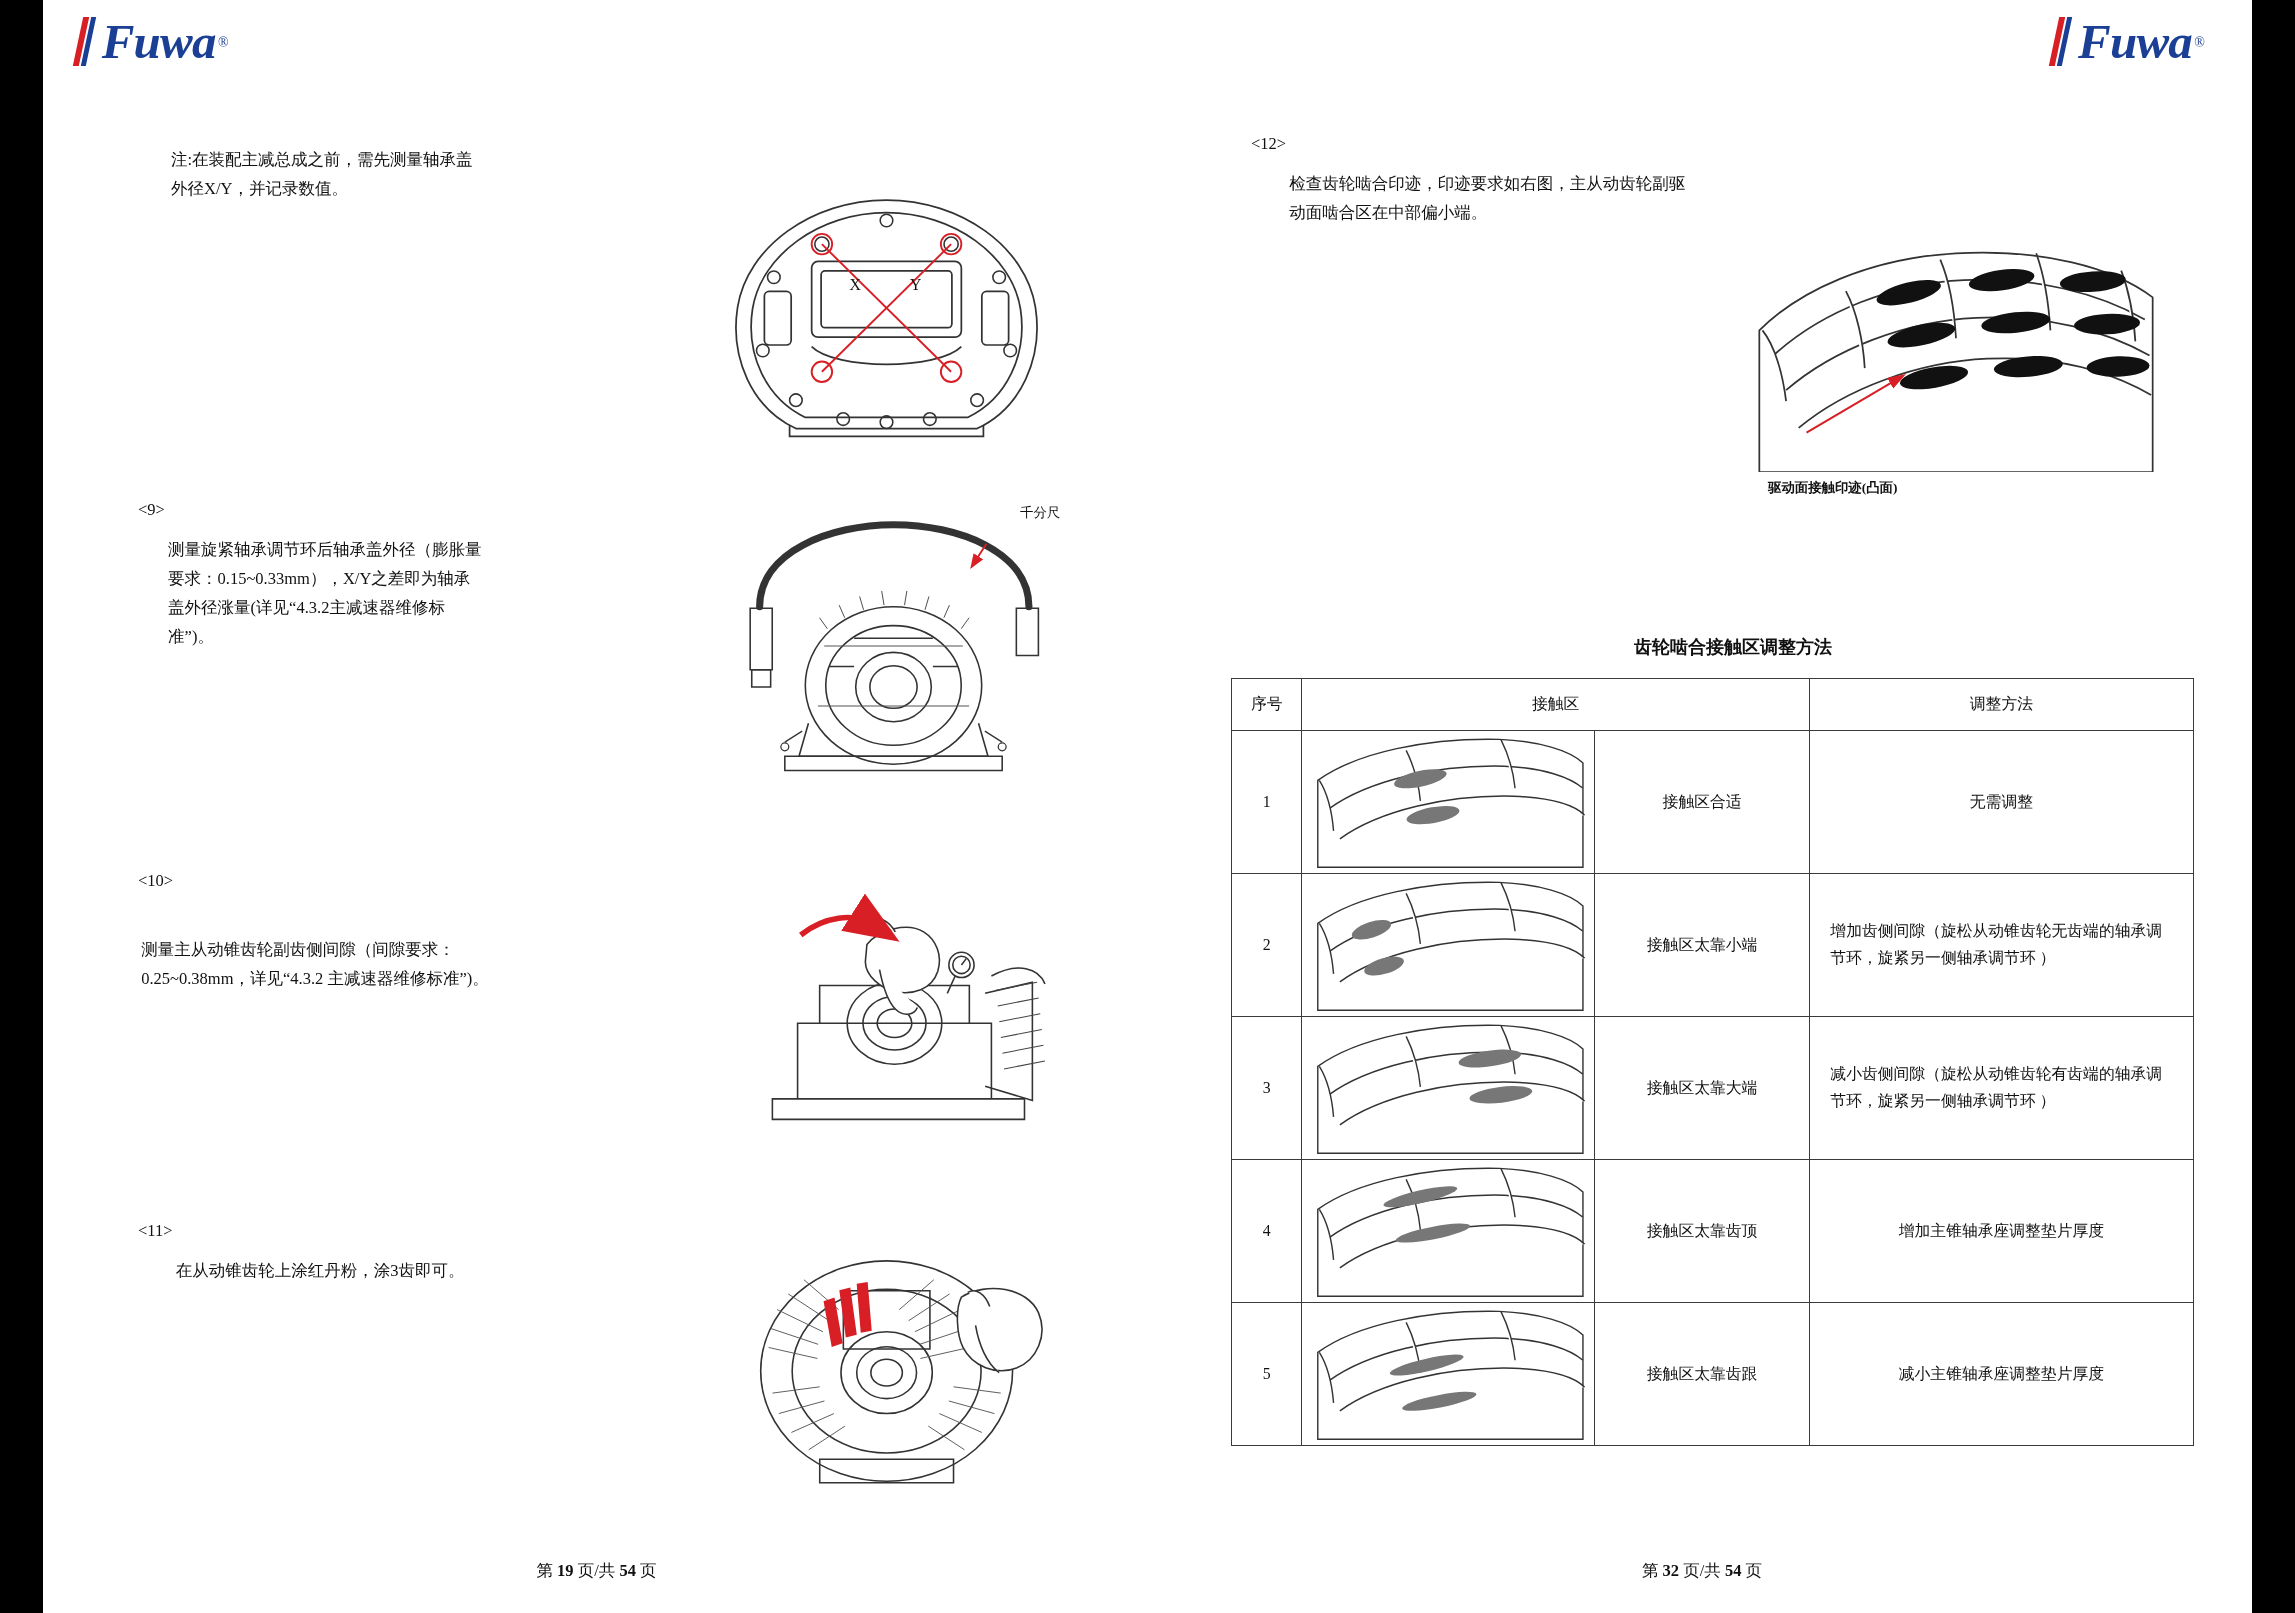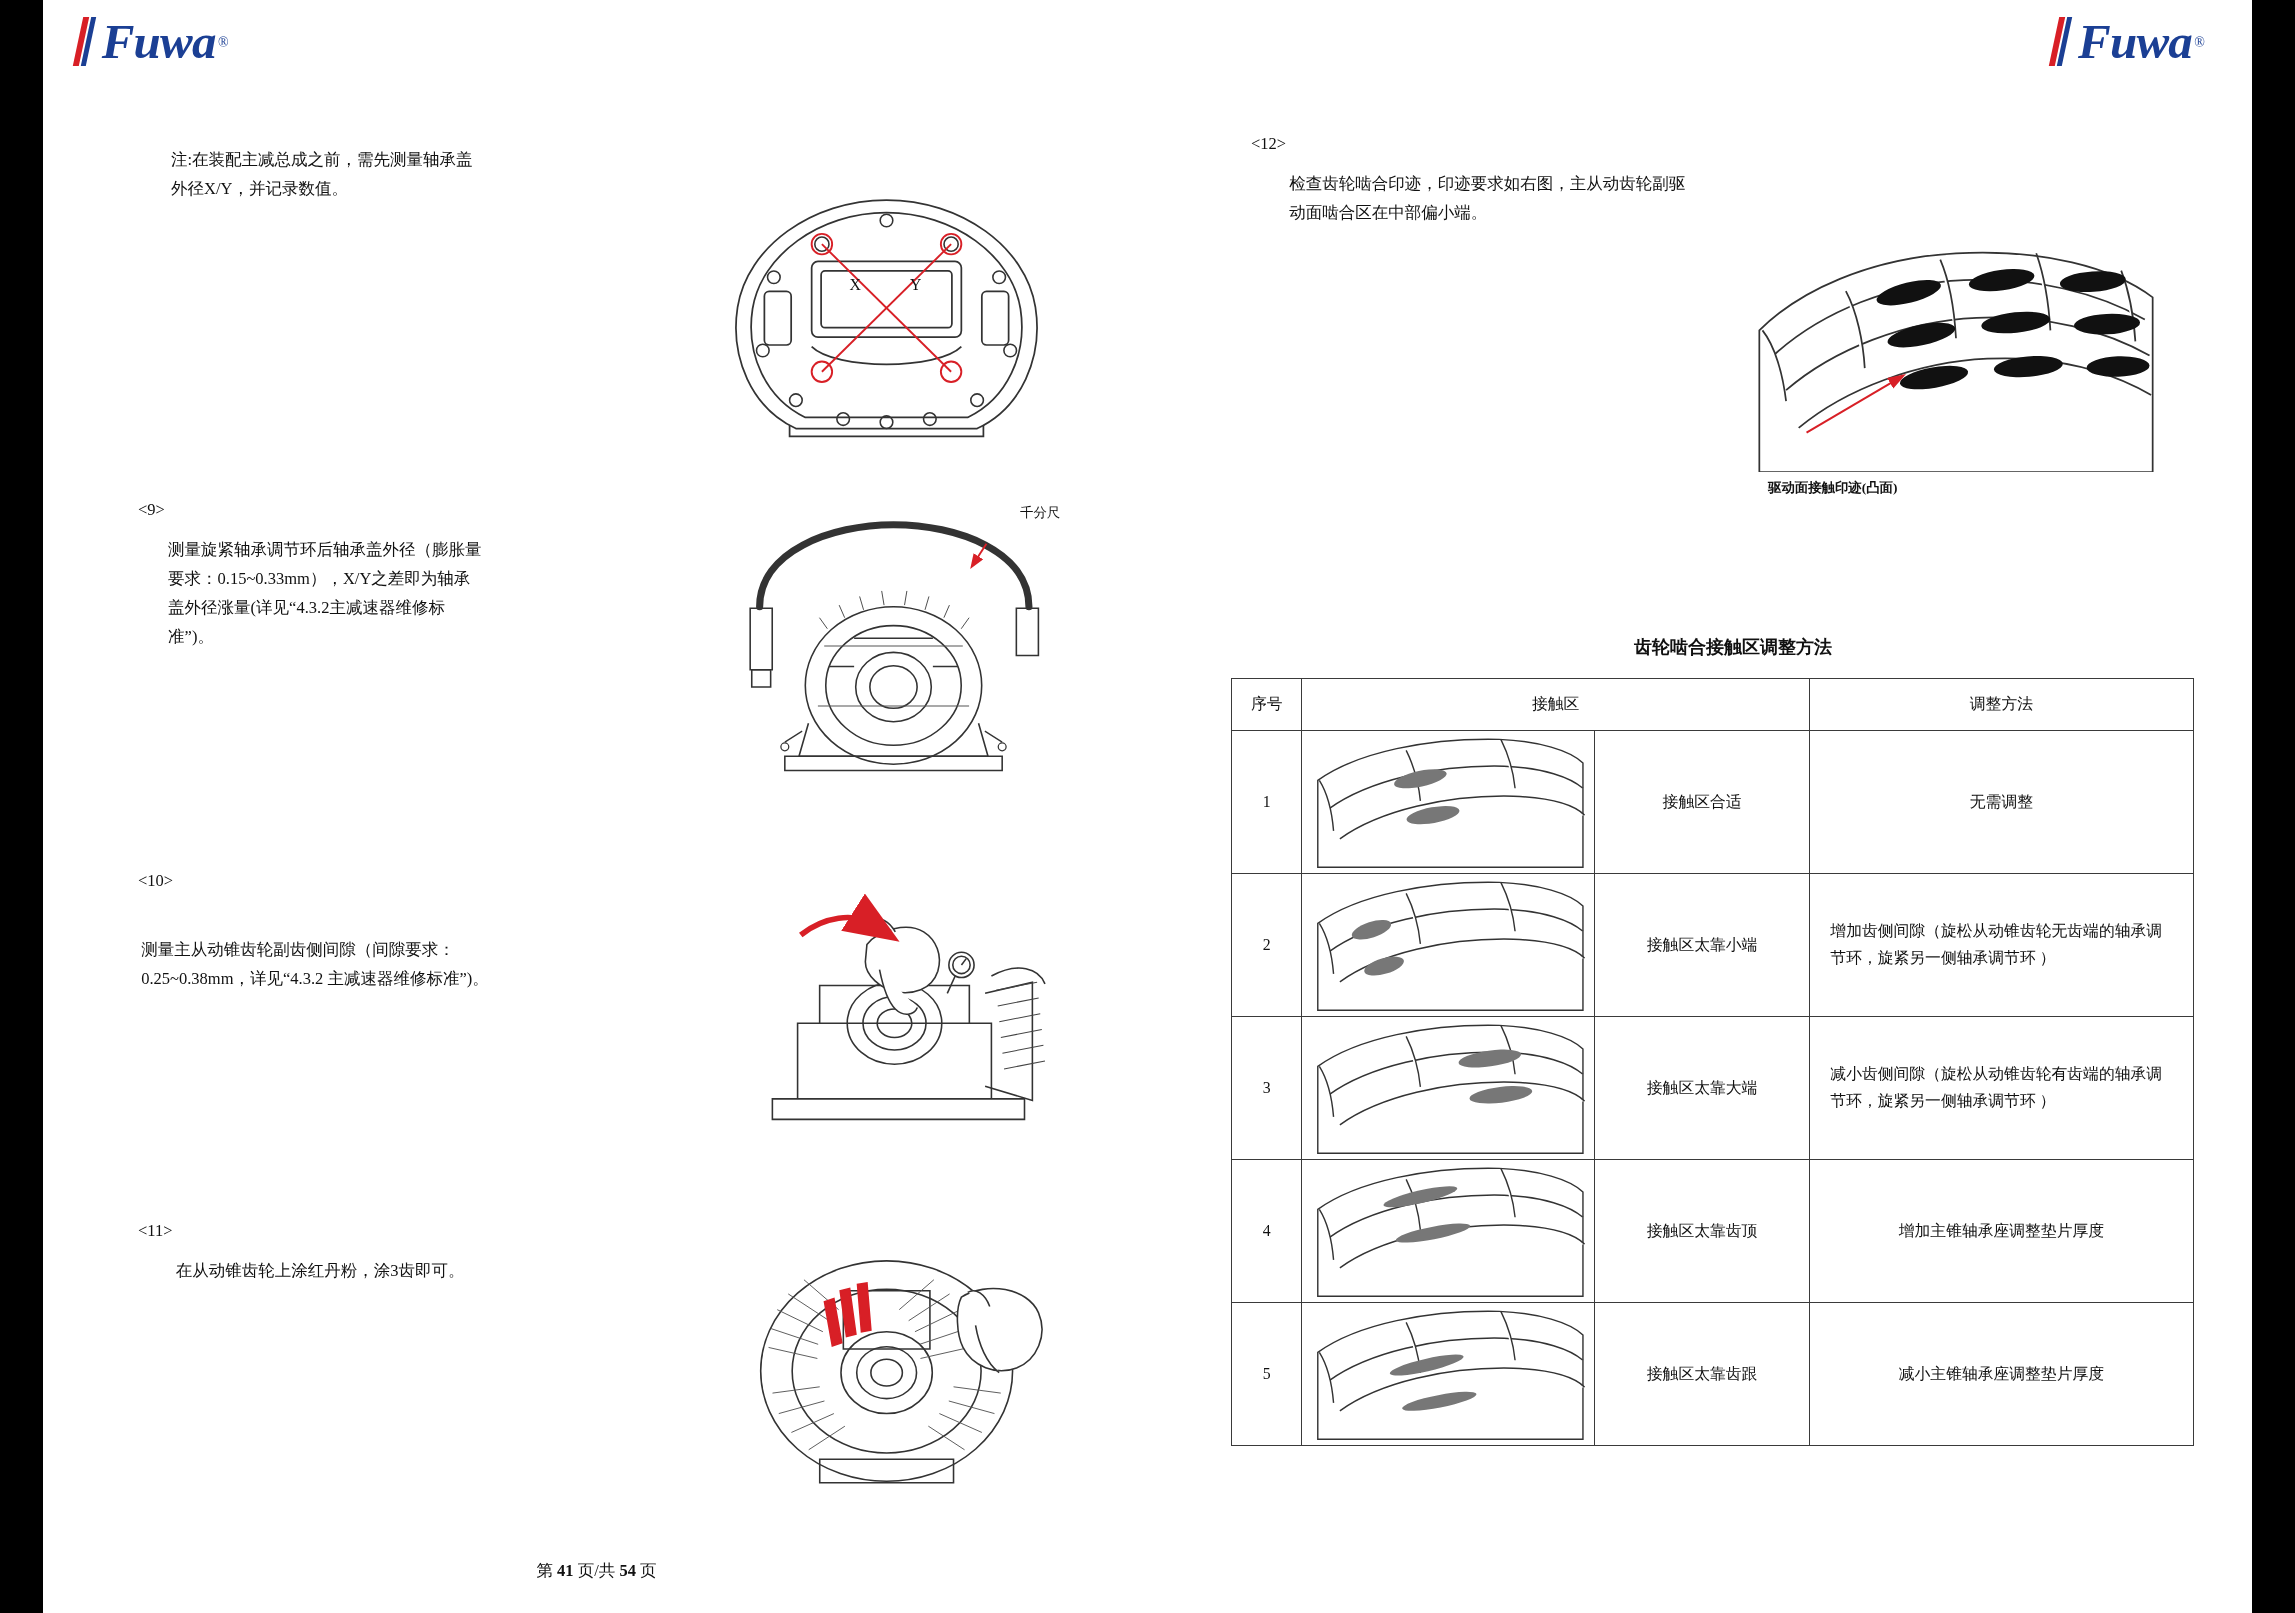--- a/index.html
+++ b/index.html
@@ -220,21 +220,21 @@
       <g fill="#fff" stroke="#333" stroke-width="2">
         <path d="M300 56 C332 36 384 44 398 76 C410 104 396 136 370 146 C344 156 314 144 302 120 C294 104 292 72 300 56 Z"></path>
         <path d="M318 92 C322 116 332 140 348 152"></path>
         <path d="M336 68 C330 52 318 44 308 50"></path>
       </g>
     </svg>
   </div>
 
   <div class="footer">
     <span>第</span>
-    <b>41</b>
+    <b>19</b>
     <span>页/共</span>
     <b>54</b>
     <span>页</span>
   </div>
 </div>
 
 <div class="page right-page">
 
   <div class="logo" style="right:47px;top:17.3px;">
     <span class="bars">
@@ -400,14 +400,21 @@
               <ellipse cx="174" cy="122" rx="48" ry="8" transform="rotate(-11 174 122)"></ellipse>
             </g>
           </svg>
         </td>
         <td class="zone">接触区太靠齿跟</td>
         <td class="method" style="text-align:center;">减小主锥轴承座调整垫片厚度</td>
       </tr>
     </tbody>
   </table>
 
+  <div class="footer">
+    <span>第</span>
+    <b>32</b>
+    <span>页/共</span>
+    <b>54</b>
+    <span>页</span>
+  </div>
 </div>
 
 
 </body></html>

